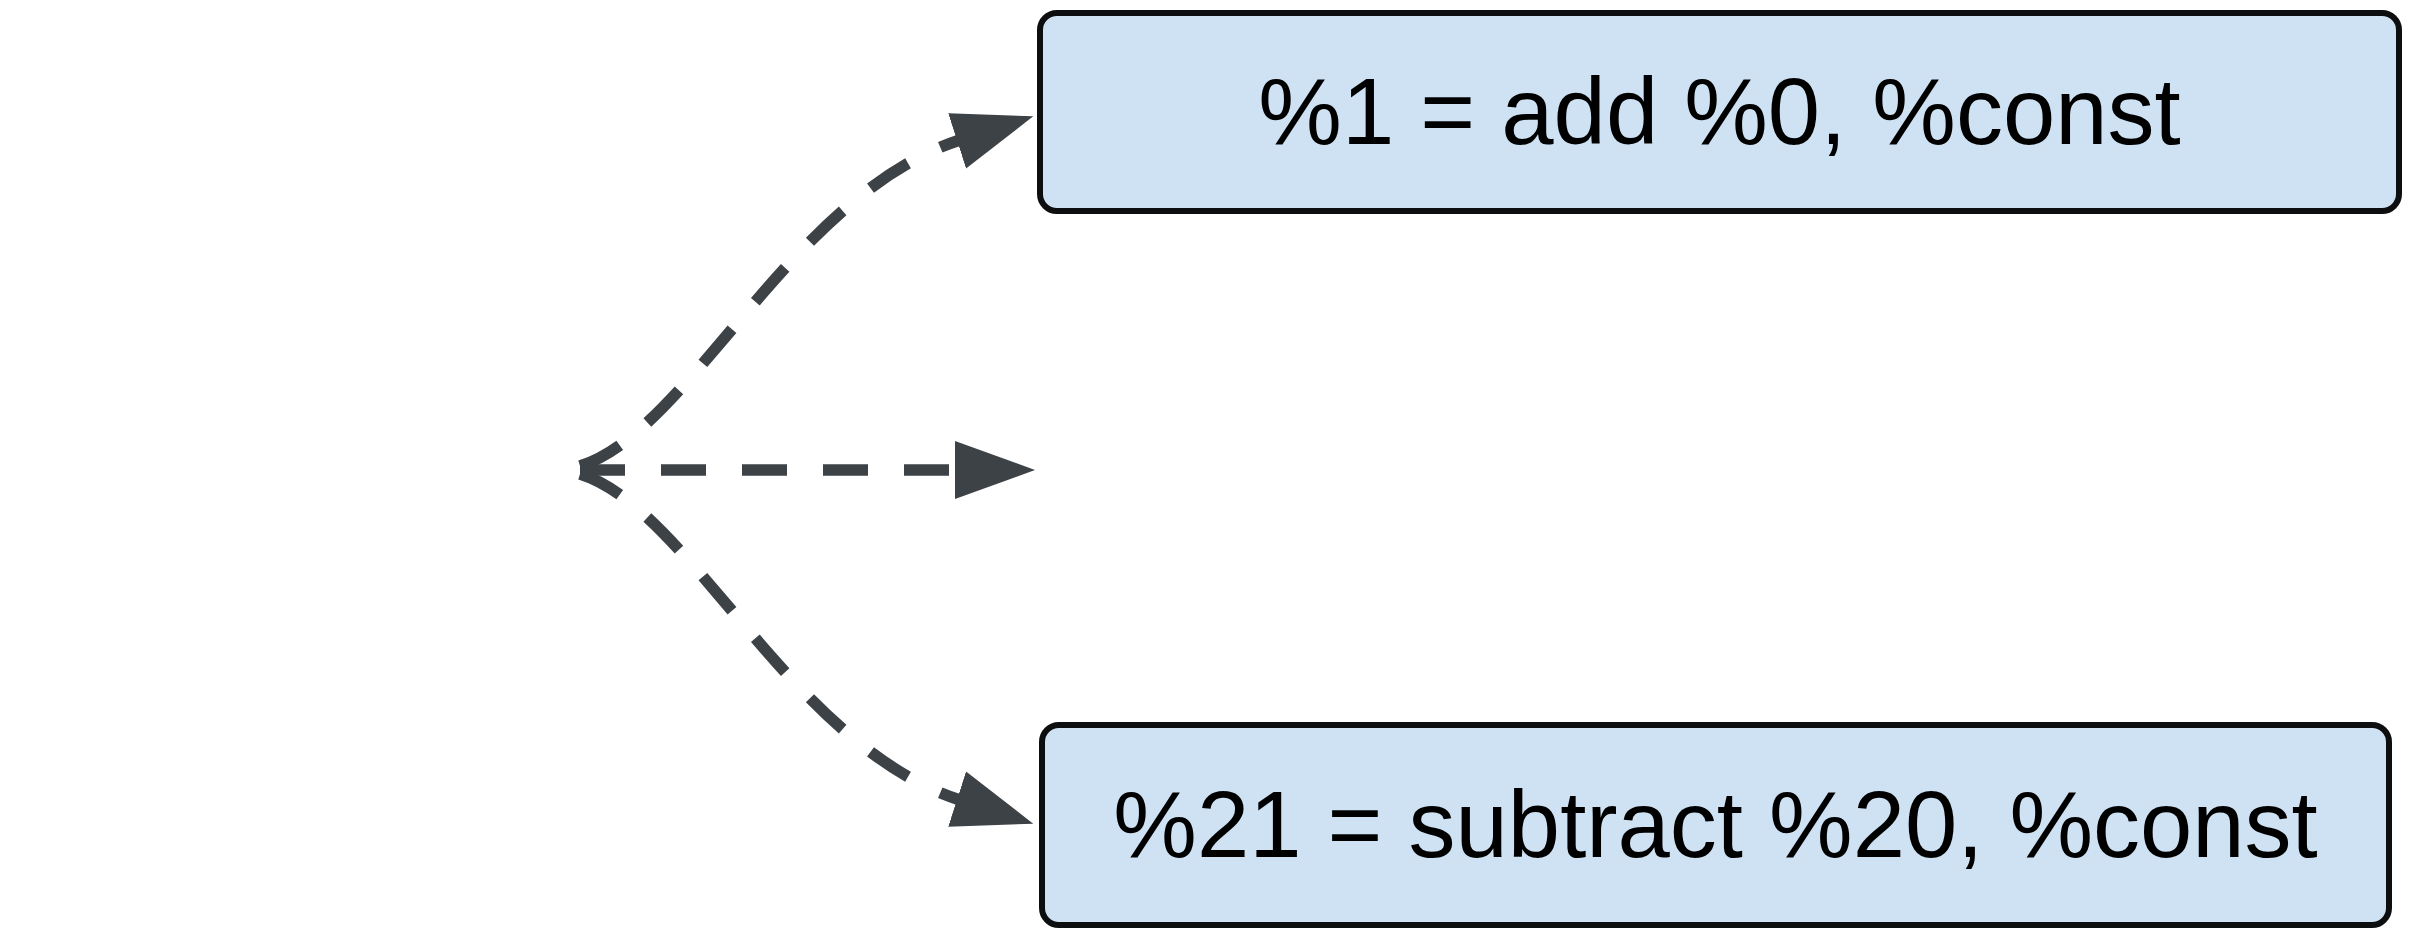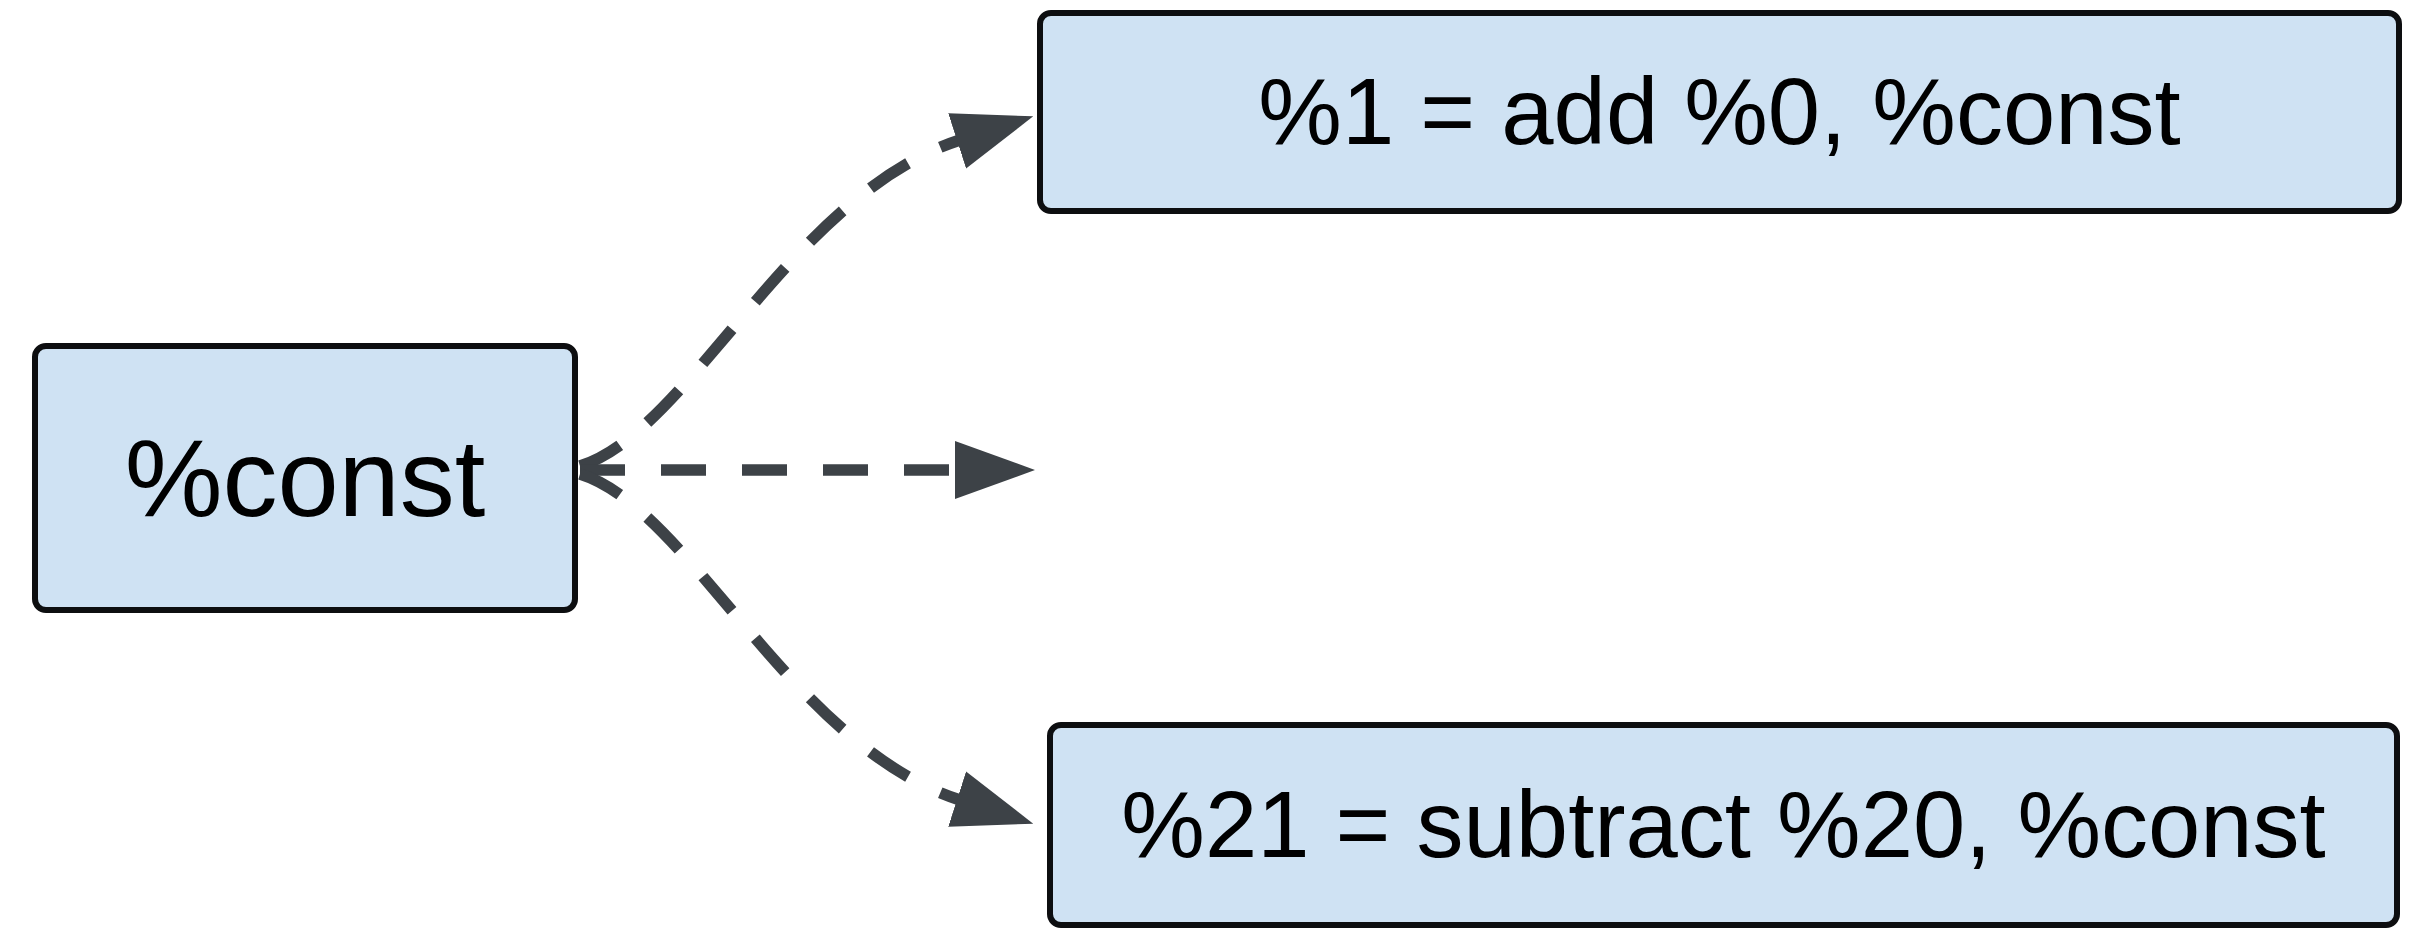--- a/index.html
+++ b/index.html
@@ -30,21 +30,21 @@
   }
   .arrowhead-fill {
     fill: var(--edge-color, #3d4247);
     stroke: none;
   }
   .node {
     position: absolute;
     box-sizing: border-box;
     background: var(--node-fill, #cfe2f3);
     border: 6px solid var(--node-border, #0d0e10);
-    border-radius: 14px;
+    border-radius: 20px;
     display: flex;
     align-items: center;
     justify-content: center;
     color: #000000;
     white-space: nowrap;
     line-height: 1;
   }
   .node-const {
     left: 32px;
     top: 343px;
@@ -65,42 +65,38 @@
     width: 1358px;
     height: 208px;
     font-size: 94px;
   }
   .node-subtract {
     left: 1039px;
     top: 722px;
     width: 1353px;
     height: 206px;
     font-size: 94px;
-    margin-left: 8px;
   }
 </style>
 </head>
 <body>
 
 <div class="canvas">
 
   <svg class="edges-layer" viewBox="0 0 2411 949" xmlns="http://www.w3.org/2000/svg">
     <defs>
       <marker id="arrowhead" markerUnits="userSpaceOnUse" markerWidth="84" markerHeight="62" refX="3" refY="30" orient="auto">
         <path class="arrowhead-fill" d="M 0 1 L 80 30 L 0 59 Z"></path>
       </marker>
     </defs>
     <path class="edge-path" d="M 580 466 C 690 432, 790 195, 960 140" marker-end="url(#arrowhead)"></path>
     <path class="edge-path" d="M 580 470 L 958 470" marker-end="url(#arrowhead)"></path>
     <path class="edge-path" d="M 580 474 C 690 508, 790 745, 960 800" marker-end="url(#arrowhead)"></path>
   </svg>
 
-  <div class="node node-const">
-    <span>%const</span>
-  </div>
 
   <div class="node node-add">
     <span>%1 = add %0, %const</span>
   </div>
 
 
   <div class="node node-subtract">
     <span>%21 = subtract %20, %const</span>
   </div>
 

